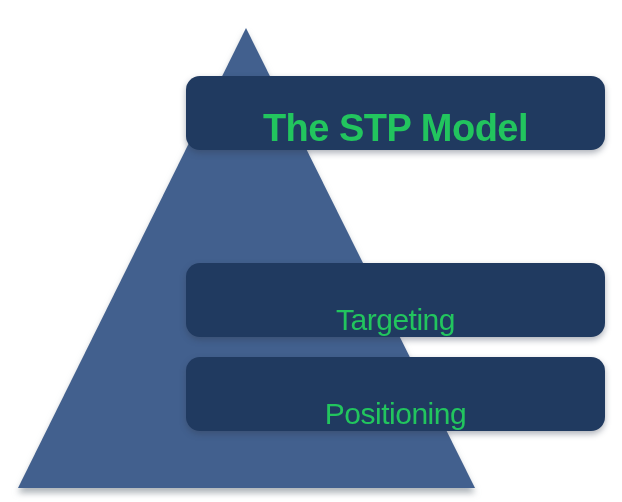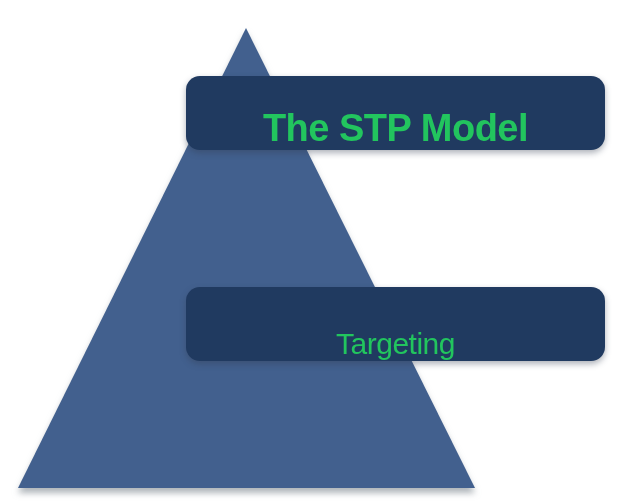--- a/index.html
+++ b/index.html
@@ -57,18 +57,21 @@
 
   <svg class="pyramid-svg" viewBox="0 0 622 502" xmlns="http://www.w3.org/2000/svg">
     <polygon points="246,28 18,488 475,488" style="fill: rgb(66, 96, 142);"></polygon>
   </svg>
 
   <div class="card card-title" style="background-color: rgb(32, 58, 96);">
     <span>The STP Model</span>
   </div>
 
 
-  <div class="card card-row card-row-2" style="background-color: rgb(32, 58, 96); margin-top: 24px;">
+  <div class="card card-row card-row-2" style="background-color: rgb(32, 58, 96);">
     <span>Targeting</span>
   </div>
 
+  <div class="card card-row card-row-3" style="background-color: rgb(32, 58, 96);">
+    <span>Positioning</span>
+  </div>
 
 </div>
 
 </body></html>

